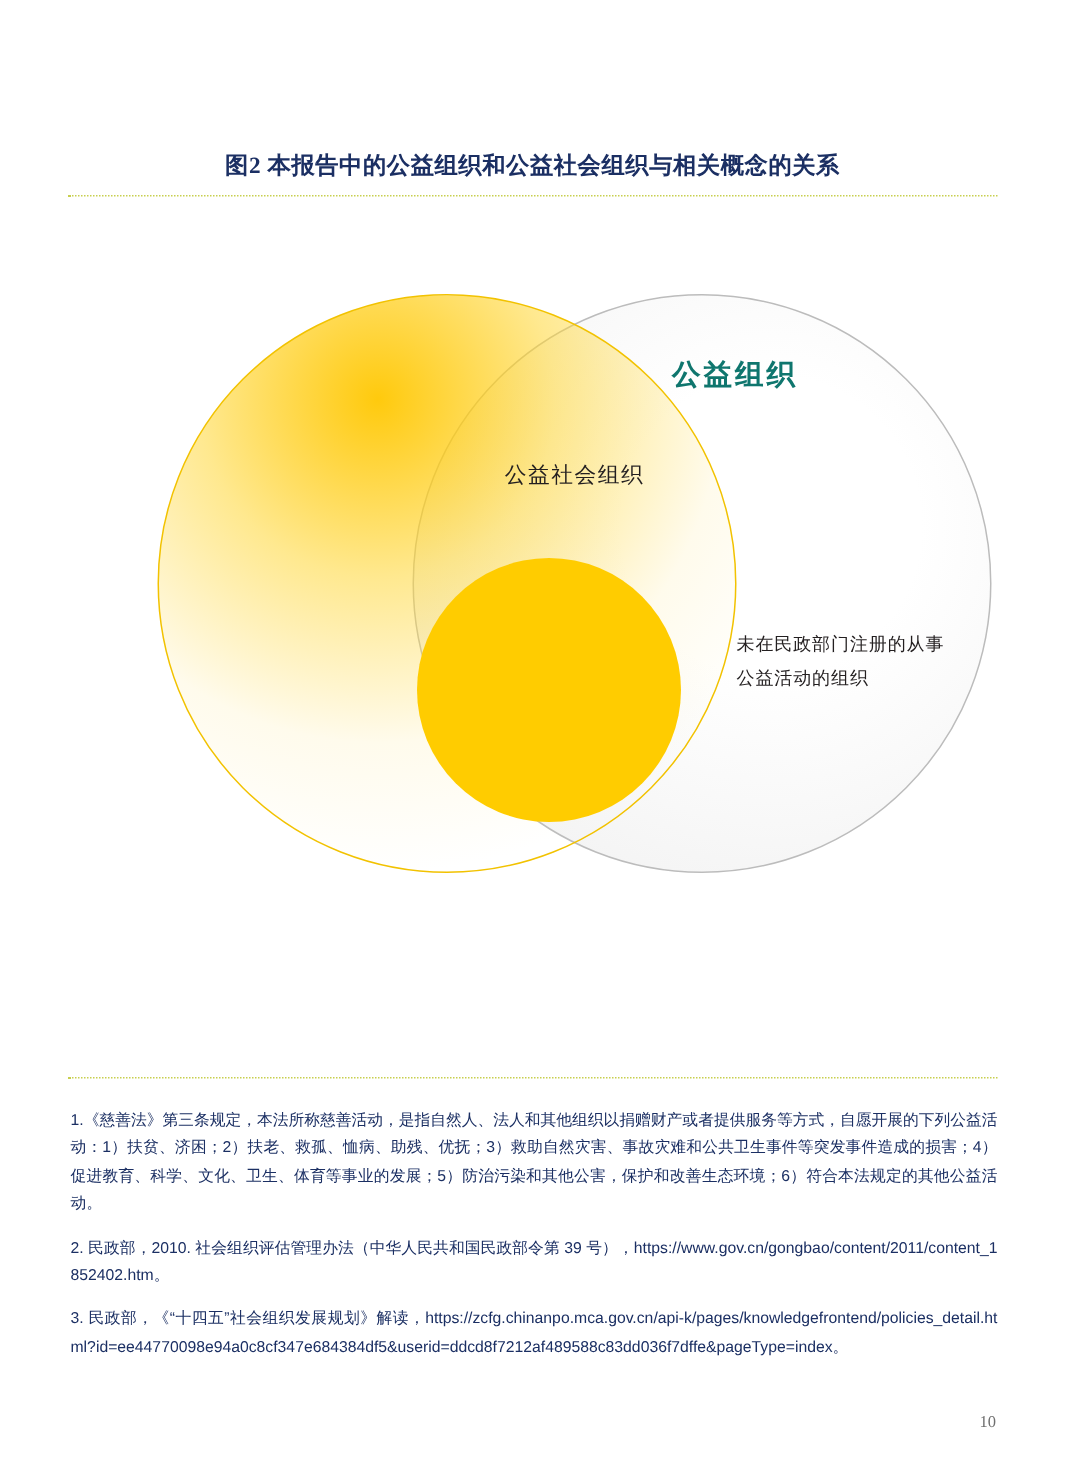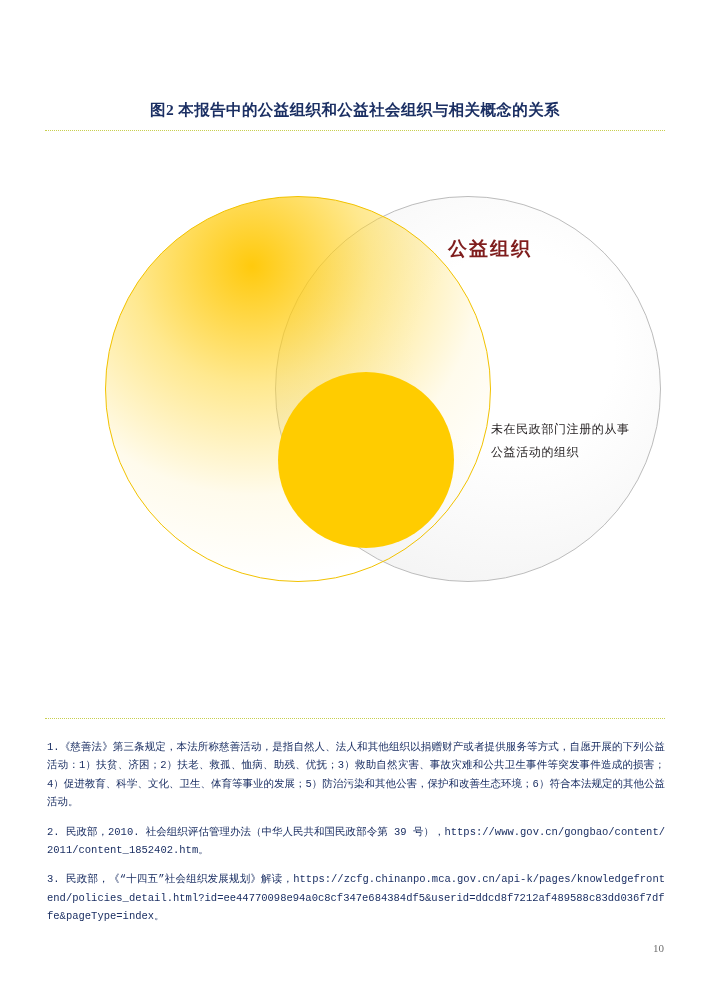--- a/index.html
+++ b/index.html
@@ -106,22 +106,22 @@
     color: #231f20;
     letter-spacing: 2px;
   }
 
   .label-right-title {
     left: 290px;
     top: 40px;
     width: 190px;
     font-size: 19px;
     font-weight: bold;
-    font-family: Liberation Mono, monospace;
-    color: #7f1d1d;
+    font-family: Liberation Serif, serif;
+    color: #0f766e;
     letter-spacing: 2px;
   }
 
   .label-overlap {
     left: 170px;
     top: 110px;
     width: 216px;
     font-size: 14.5px;
     color: #231f20;
     letter-spacing: 1px;
@@ -146,21 +146,21 @@
     letter-spacing: 0.6px;
     text-align: left;
   }
 
   
   .footnotes {
     position: absolute;
     left: 47px;
     top: 738px;
     width: 618px;
-    font-family: Liberation Mono, monospace;
+    font-family: Liberation Sans, sans-serif;
     font-size: 10.5px;
     line-height: 1.75;
     color: #1b2f63;
   }
   .footnote {
     margin-bottom: 11px;
     text-align: justify;
     word-break: break-all;
   }
 
@@ -182,20 +182,21 @@
   <div class="title">图2 本报告中的公益组织和公益社会组织与相关概念的关系</div>
 
   <div class="dotted-rule rule-top"></div>
 
   <div class="venn">
     <div class="circle circle-right"></div>
     <div class="circle circle-left"></div>
     <div class="circle circle-inner"></div>
 
     <div class="label label-right-title">公益组织</div>
+    <div class="label label-overlap">公益社会组织</div>
     <div class="label label-right-body">未在民政部门注册的从事公益活动的组织</div>
   </div>
 
   <div class="dotted-rule rule-bottom"></div>
 
   <div class="footnotes">
     <div class="footnote">1.《慈善法》第三条规定，本法所称慈善活动，是指自然人、法人和其他组织以捐赠财产或者提供服务等方式，自愿开展的下列公益活动：1）扶贫、济困；2）扶老、救孤、恤病、助残、优抚；3）救助自然灾害、事故灾难和公共卫生事件等突发事件造成的损害；4）促进教育、科学、文化、卫生、体育等事业的发展；5）防治污染和其他公害，保护和改善生态环境；6）符合本法规定的其他公益活动。</div>
     <div class="footnote">2. 民政部，2010. 社会组织评估管理办法（中华人民共和国民政部令第 39 号），https://www.gov.cn/gongbao/content/2011/content_1852402.htm。</div>
     <div class="footnote">3. 民政部，《“十四五”社会组织发展规划》解读，https://zcfg.chinanpo.mca.gov.cn/api-k/pages/knowledgefrontend/policies_detail.html?id=ee44770098e94a0c8cf347e684384df5&amp;userid=ddcd8f7212af489588c83dd036f7dffe&amp;pageType=index。</div>
   </div>

